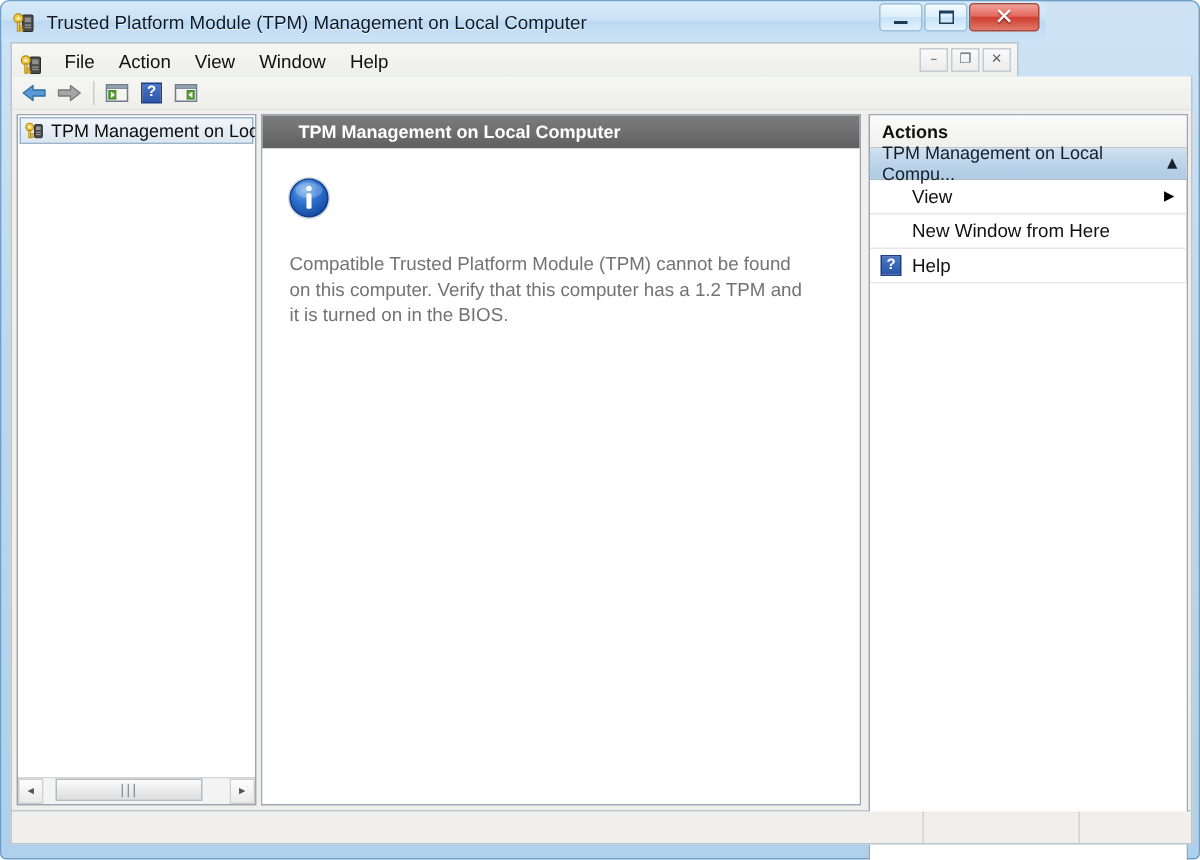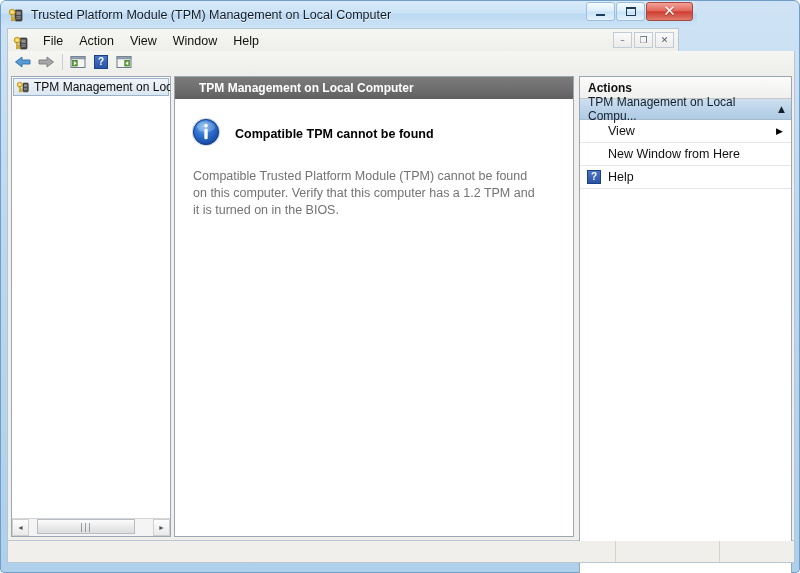--- a/index.html
+++ b/index.html
@@ -551,21 +551,20 @@
                   <stop offset="100%" stop-color="#13439b"></stop>
                 </radialGradient>
               </defs>
               <circle cx="16" cy="16" r="15" fill="#cfd7de"></circle>
               <circle cx="16" cy="16" r="13.4" fill="url(#infoG)" stroke="#0e3a8c" stroke-width="1"></circle>
               <ellipse cx="16" cy="10.5" rx="9.6" ry="5.6" fill="#ffffff" opacity="0.22"></ellipse>
               <circle cx="16" cy="9.2" r="1.9" fill="#ffffff"></circle>
               <rect x="14.2" y="12.6" width="3.6" height="11" rx="1.1" fill="#ffffff"></rect>
             </svg>
           </span>
-          <span class="msg-title">Compatible TPM cannot be found</span>
         </div>
         <div class="msg-body">Compatible Trusted Platform Module (TPM) cannot be found on this computer. Verify that this computer has a 1.2 TPM and it is turned on in the BIOS.</div>
       </div>
     </div>
 
     <div class="actions-pane">
       <div class="actions-header">Actions</div>
 
       <div class="actions-group">
         <span>TPM Management on Local Compu...</span>

